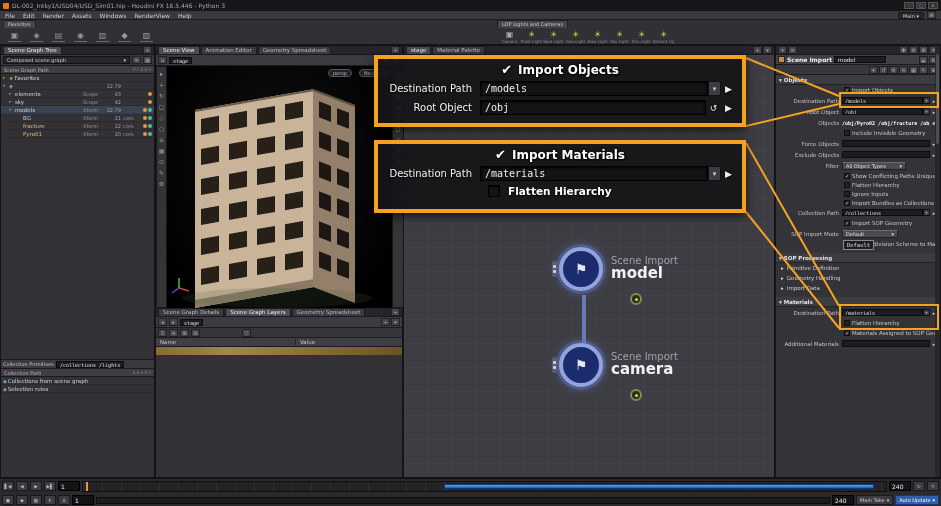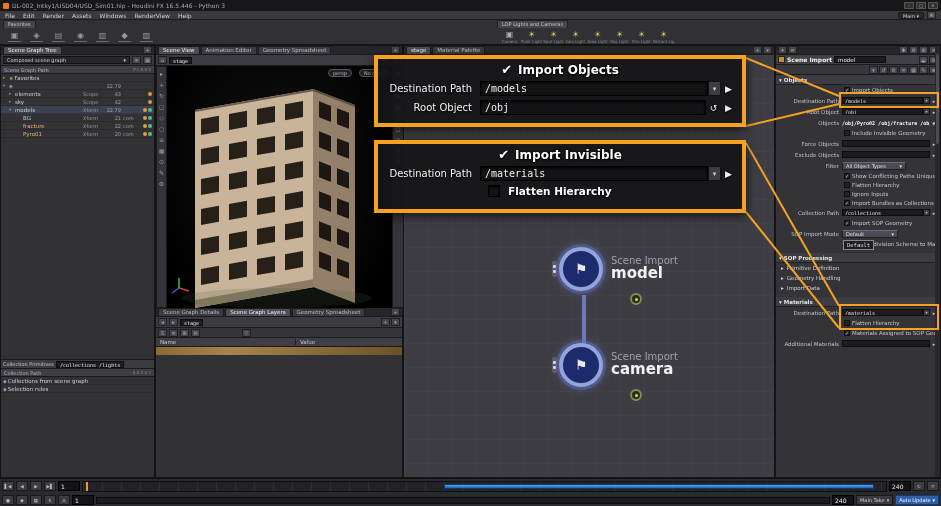--- a/index.html
+++ b/index.html
@@ -720,21 +720,21 @@
       <span class="co-label">Root Object</span>
       <span class="co-field mono">/obj</span>
       <span class="co-btn">↺</span>
       <span class="co-btn">▶</span>
     </div>
   </div>
 
   <div class="callout" style="left:374px;top:140px;width:372px;height:73px">
     <div class="co-title">
       <span class="co-check">✔</span>
-      <span>Import Invisible</span>
+      <span>Import Materials</span>
     </div>
     <div class="co-row">
       <span class="co-label">Destination Path</span>
       <span class="co-field mono">/materials</span>
       <span class="co-dd">▾</span>
       <span class="co-btn">▶</span>
     </div>
     <div class="co-row">
       <span class="co-cb"><b></b></span>
       <span class="co-cblabel">Flatten Hierarchy</span>

